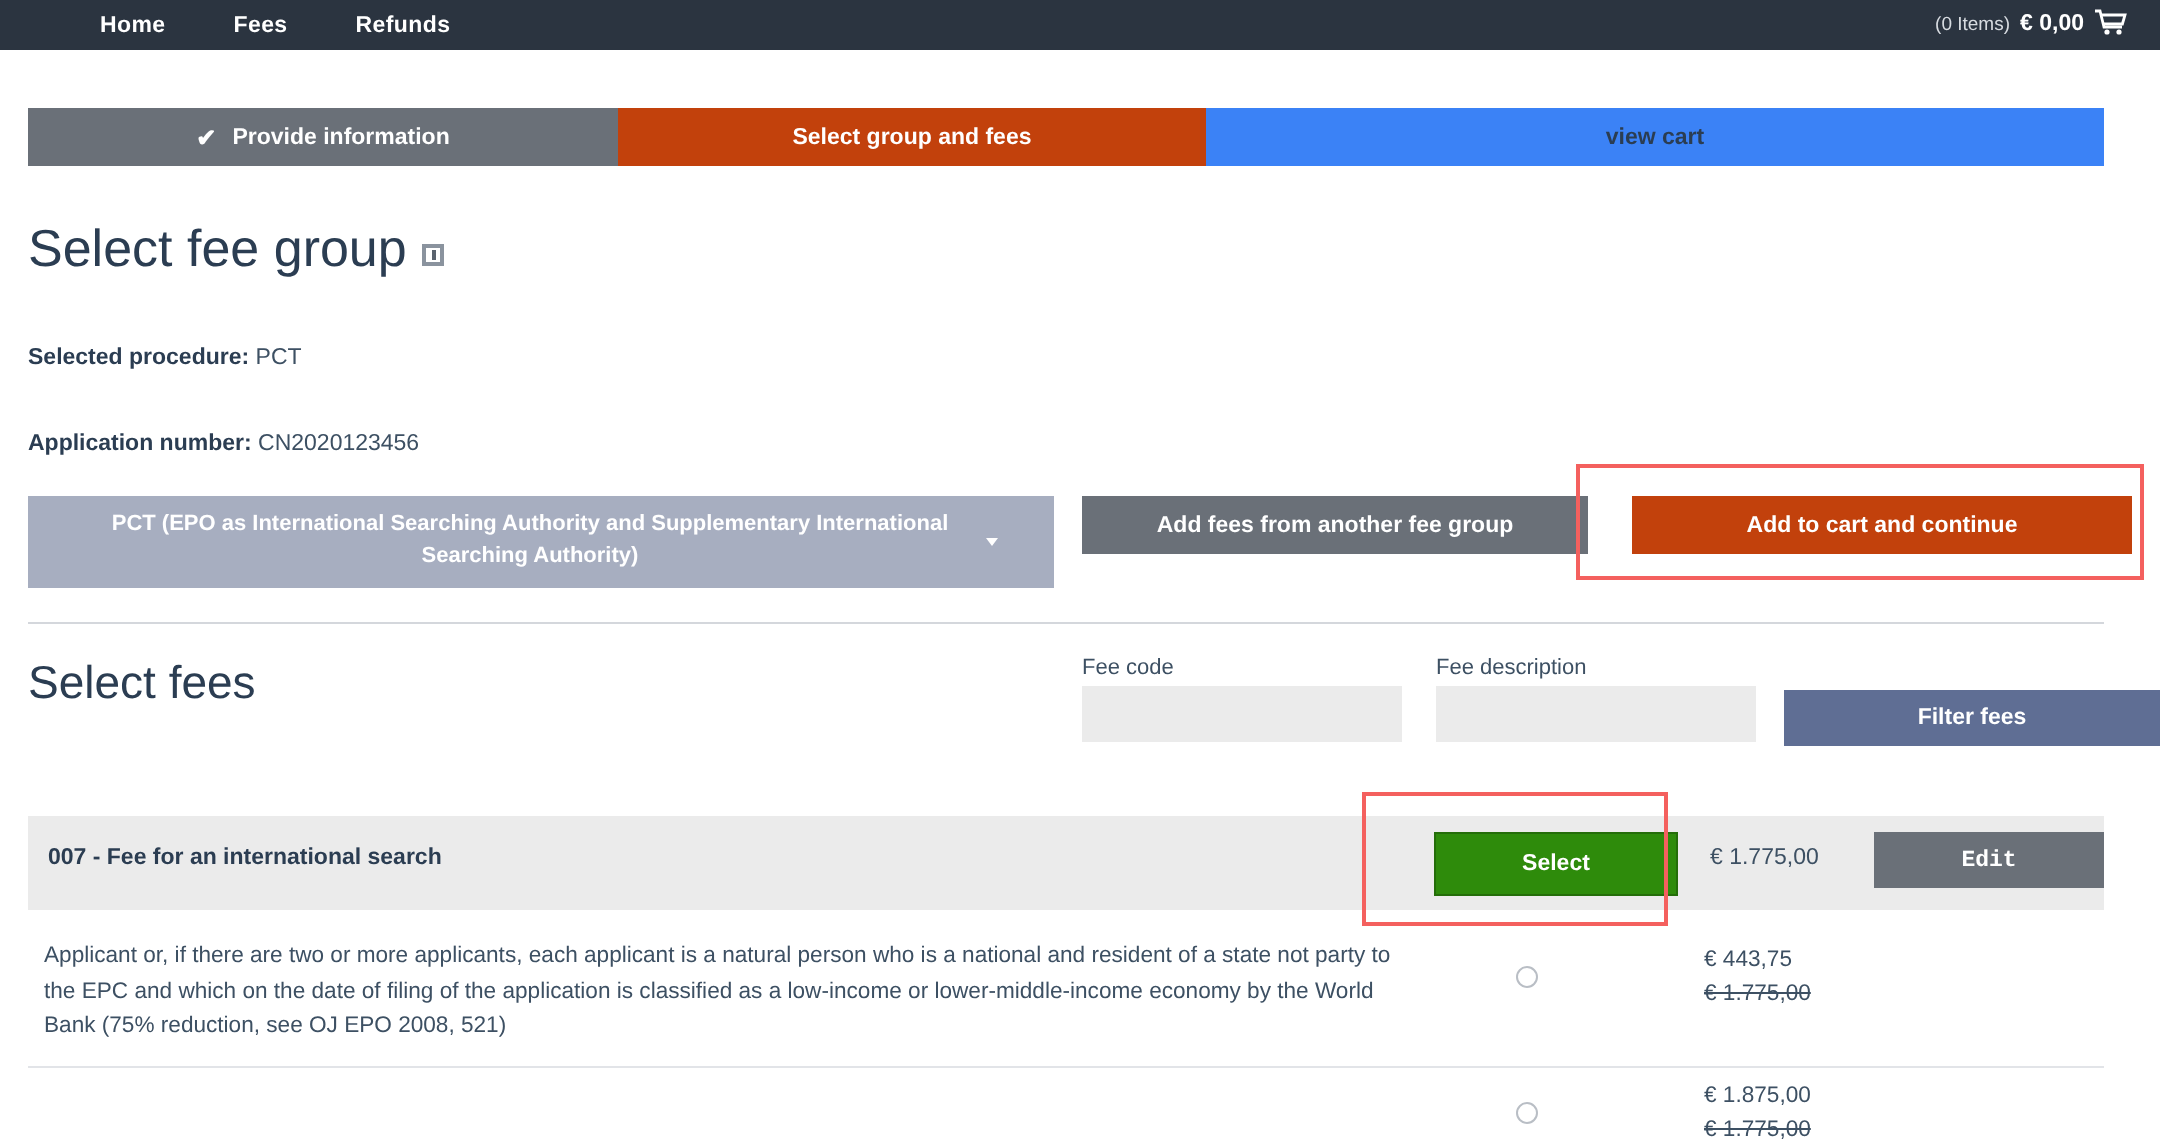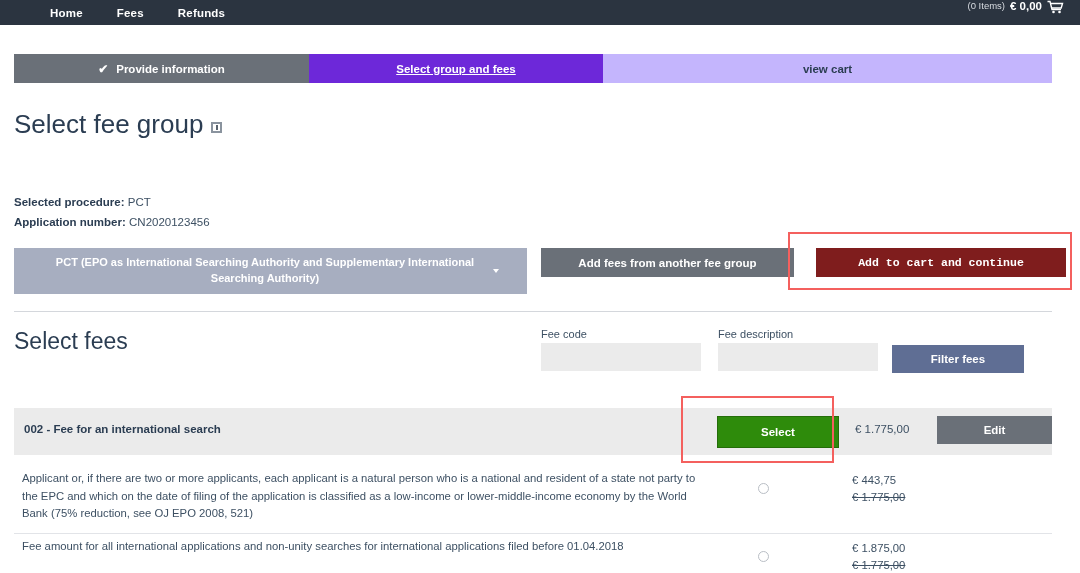--- a/index.html
+++ b/index.html
@@ -38,21 +38,21 @@
     letter-spacing: .2px;
     text-decoration: none;
     cursor: pointer;
   }
   .cart-area {
     position: absolute;
     right: 16px;
     top: 0;
     height: 18px;
     display: flex;
-    align-items: flex-start;
+    align-items: flex-end;
     gap: 5px;
     color: #ffffff;
   }
   .cart-items {
     font-size: 9.5px;
     color: #d7dbe0;
   }
   .cart-total {
     font-size: 11.5px;
     font-weight: bold;
@@ -81,27 +81,26 @@
     font-weight: bold;
     box-sizing: border-box;
     cursor: pointer;
   }
   .step-done {
     background: #6a7078;
     color: #ffffff;
     flex: 0 0 295px;
   }
   .step-active {
-    background: #6d28d9;
+    background: #c2410c;
     color: #ffffff;
     flex: 0 0 294px;
-    text-decoration: underline;
   }
   .step-todo {
-    background: #c4b5fd;
+    background: #3b82f6;
     color: #2b3d52;
     flex: 1;
   }
   .check-mark {
     margin-right: 8px;
     font-size: 12px;
   }
 
   
   .page-title {
@@ -147,21 +146,21 @@
 
   
   .meta-line {
     position: absolute;
     left: 14px;
     font-size: 11.5px;
     color: #2b3d52;
   }
   .meta-line .label { font-weight: bold; }
   .meta-line .value { font-weight: normal; color: #3d5063; }
-  #meta-procedure { top: 196px; text-align: right; }
+  #meta-procedure { top: 173px; text-align: right; }
   #meta-appnumber { top: 216px; }
 
   
   .group-row {
     position: absolute;
     left: 14px;
     top: 248px;
     width: 1038px;
     height: 46px;
   }
@@ -205,26 +204,26 @@
     font-weight: bold;
     font-family: "Liberation Sans", sans-serif;
     cursor: pointer;
   }
   .btn-add-cart {
     position: absolute;
     left: 802px;
     top: 0;
     width: 250px;
     height: 29px;
-    background: #7f1d1d;
-    color: #ffffff;
-    border: 0;
-    font-size: 11.5px;
-    font-weight: bold;
-    font-family: Liberation Mono, monospace;
+    background: #c2410c;
+    color: #ffffff;
+    border: 0;
+    font-size: 11.5px;
+    font-weight: bold;
+    font-family: Liberation Sans, sans-serif;
     cursor: pointer;
   }
 
   
   .redbox {
     position: absolute;
     border: 2px solid #f4605e;
     box-sizing: border-box;
     pointer-events: none;
   }
@@ -277,21 +276,21 @@
     box-sizing: border-box;
     font-size: 11.5px;
     font-family: "Liberation Sans", sans-serif;
     color: #2b3d52;
     padding: 0 6px;
   }
   .btn-filter {
     position: absolute;
     left: 351px;
     top: 17px;
-    width: 132px;
+    width: 188px;
     height: 28px;
     background: #5f6e94;
     color: #ffffff;
     border: 0;
     font-size: 11.5px;
     font-weight: bold;
     font-family: "Liberation Sans", sans-serif;
     cursor: pointer;
   }
 
@@ -337,21 +336,21 @@
     position: absolute;
     left: 923px;
     top: 8px;
     width: 115px;
     height: 28px;
     background: #6a7078;
     color: #ffffff;
     border: 0;
     font-size: 11.5px;
     font-weight: bold;
-    font-family: Liberation Sans, sans-serif;
+    font-family: Liberation Mono, monospace;
     cursor: pointer;
   }
 
   
   .fee-option {
     position: absolute;
     left: 14px;
     width: 1038px;
   }
   #fee-option-0 { top: 470px; height: 62px; }
@@ -471,38 +470,37 @@
     <input class="filter-input" type="text" placeholder="" style="">
   </div>
   <div class="filter-field" id="filter-desc">
     <label class="filter-label">Fee description</label>
     <input class="filter-input" type="text" placeholder="" style="">
   </div>
   <button class="btn-filter">Filter fees</button>
 </div>
 
 <div class="fee-header">
-  <span class="fee-header-title">002 - Fee for an international search</span>
+  <span class="fee-header-title">007 - Fee for an international search</span>
   <button class="btn-select">Select</button>
   <span class="fee-header-price">€ 1.775,00</span>
   <button class="btn-edit">Edit</button>
 </div>
 <div class="redbox" id="redbox-select"></div>
 
 <div class="fee-option" id="fee-option-0">
   <div class="opt-desc">Applicant or, if there are two or more applicants, each applicant is a natural person who is a national and resident of a state not party to the EPC and which on the date of filing of the application is classified as a low-income or lower-middle-income economy by the World Bank (75% reduction, see OJ EPO 2008, 521)</div>
   <div class="opt-radio"></div>
   <div class="opt-prices">
     <div>€ 443,75</div>
     <div class="opt-price-old">€ 1.775,00</div>
   </div>
 </div>
 
 <hr class="fee-sep" id="fee-sep-0">
 
 <div class="fee-option" id="fee-option-1">
-  <div class="opt-desc">Fee amount for all international applications and non-unity searches for international applications filed before 01.04.2018</div>
   <div class="opt-radio"></div>
   <div class="opt-prices">
     <div>€ 1.875,00</div>
     <div class="opt-price-old">€ 1.775,00</div>
   </div>
 </div>
 
 </body></html>

